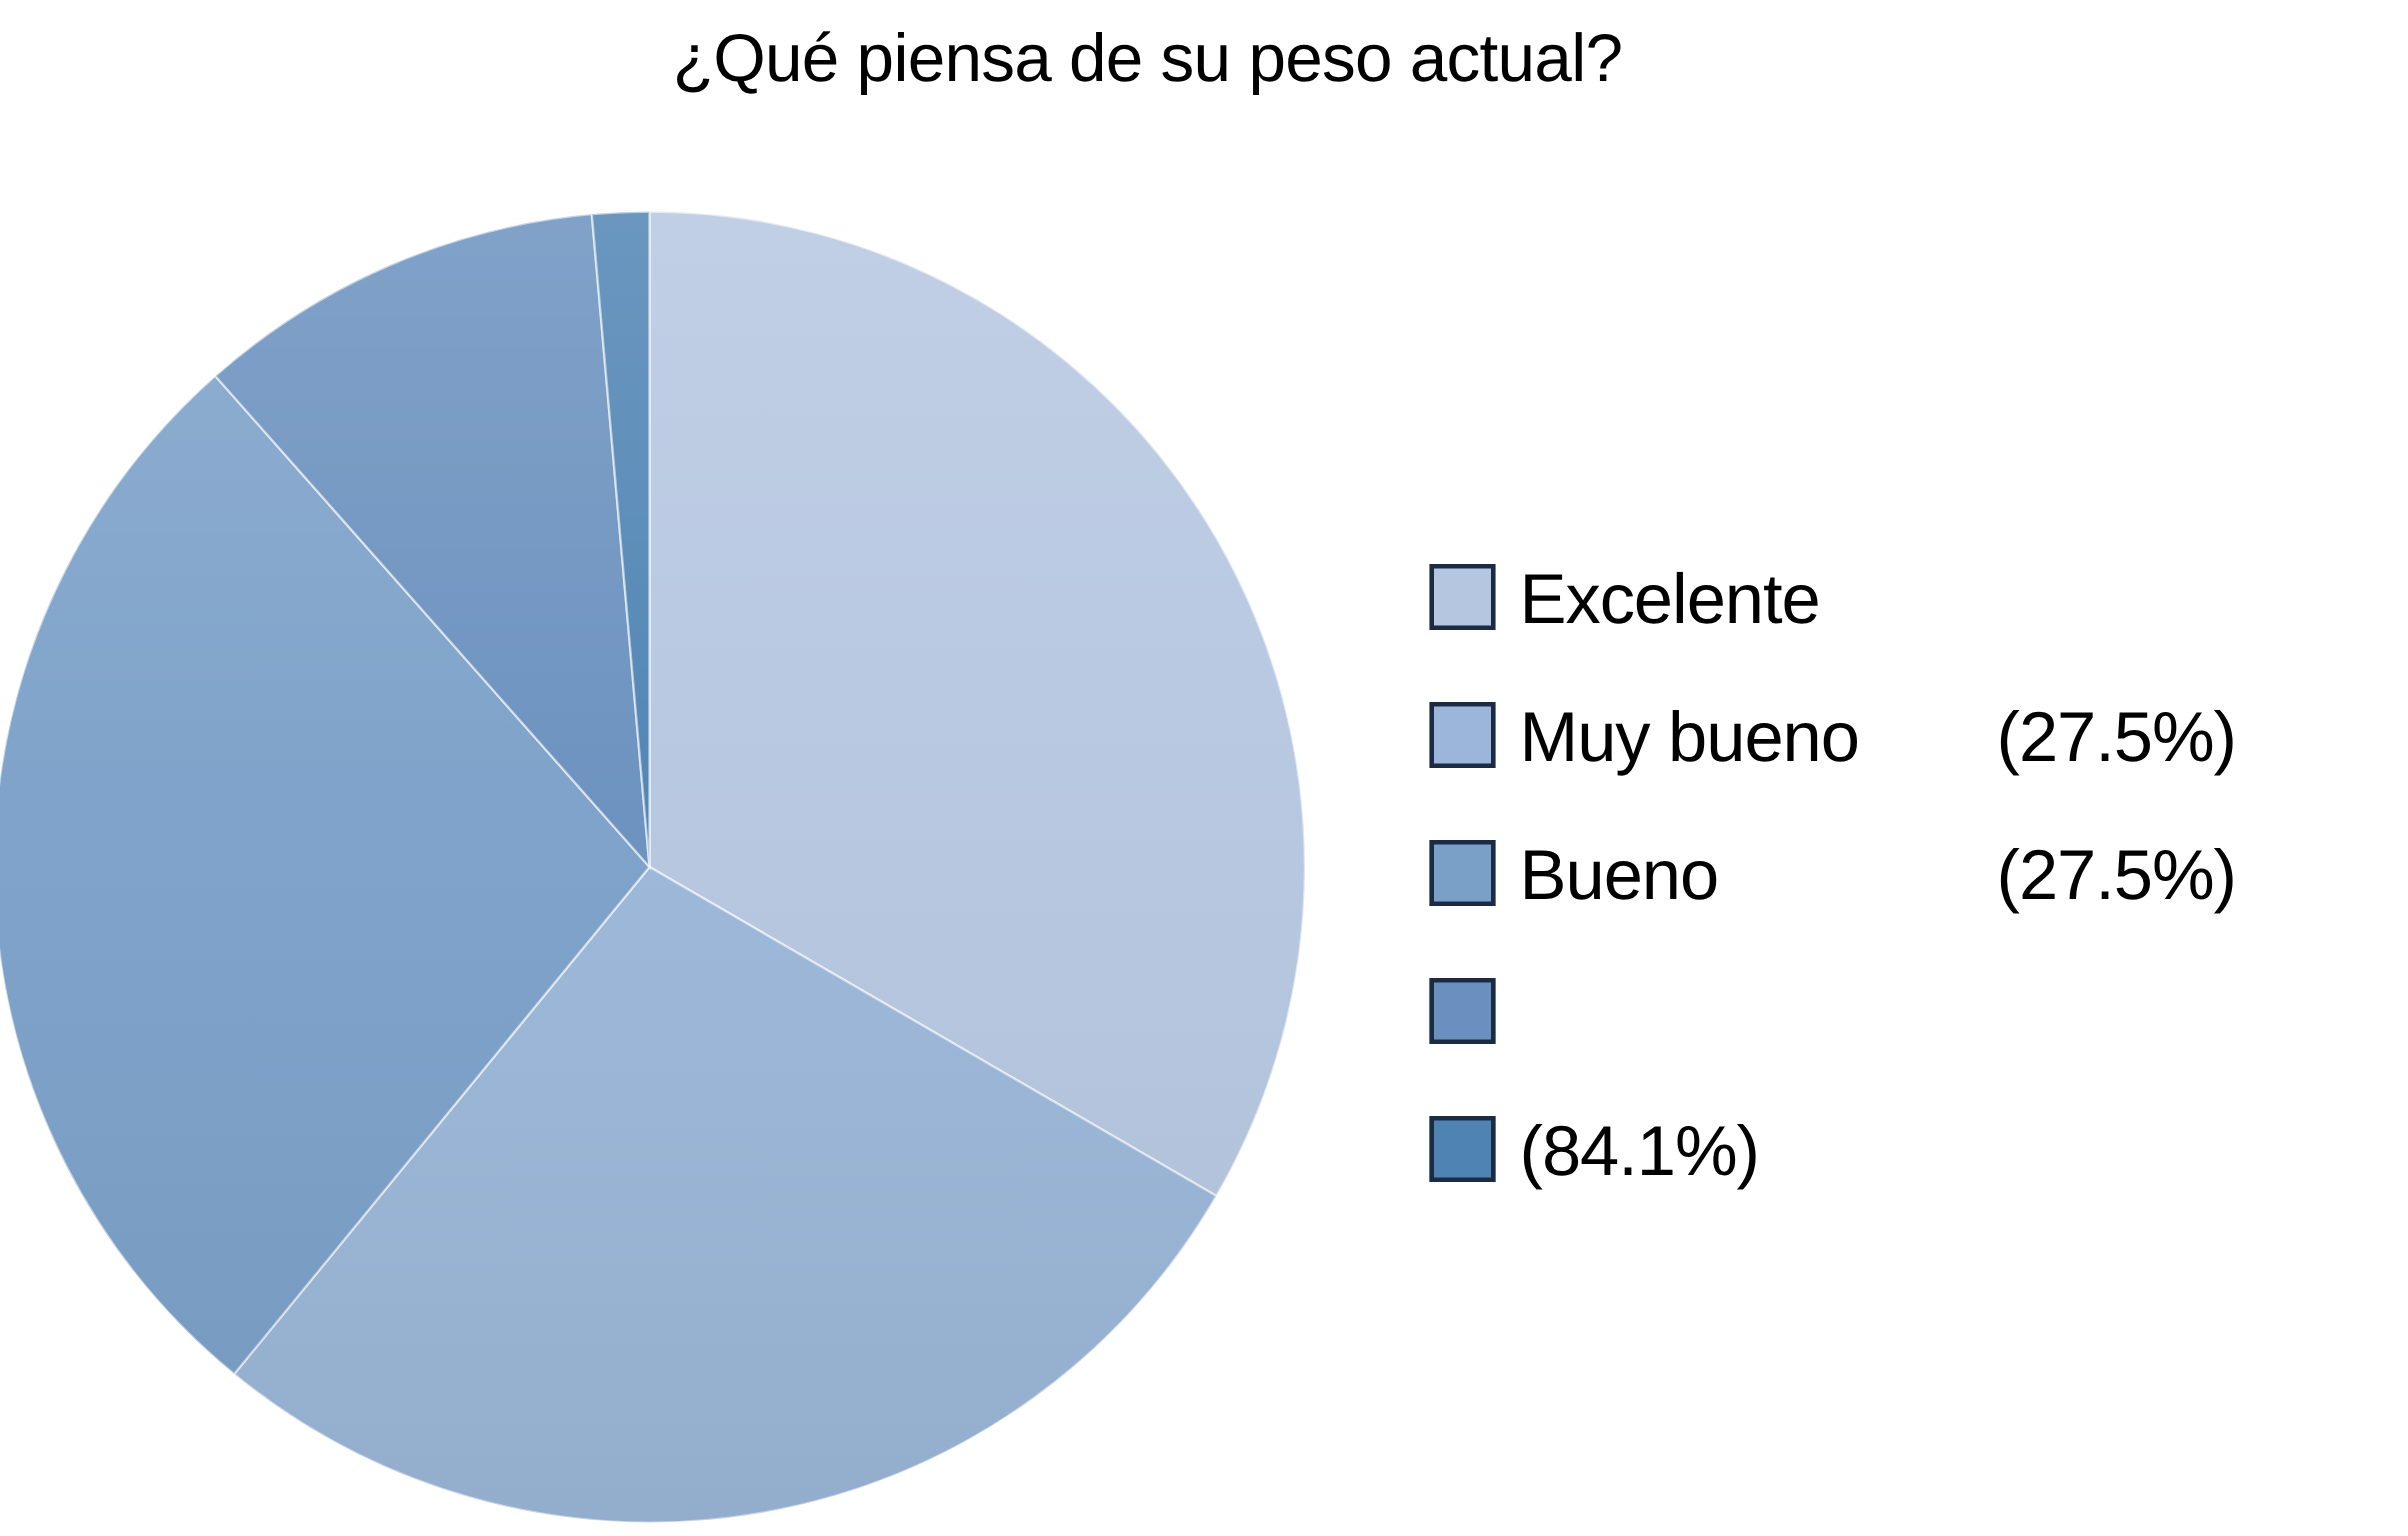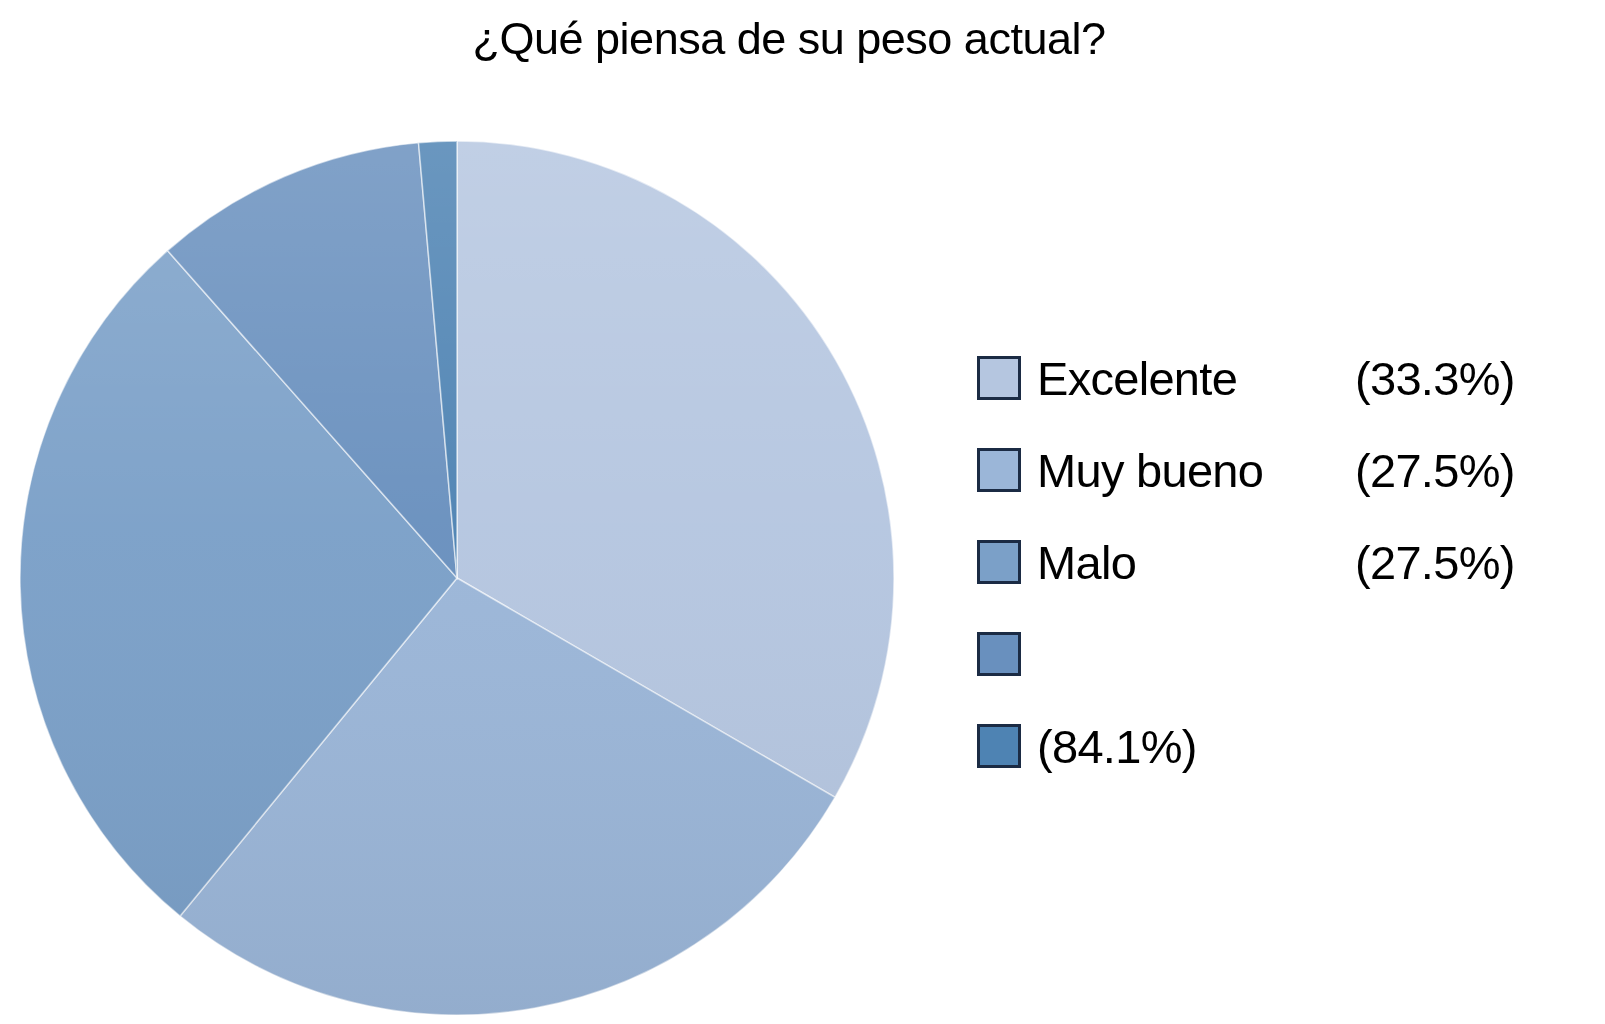--- a/index.html
+++ b/index.html
@@ -12,21 +12,20 @@
     height: 1024px;
     position: relative;
     overflow: hidden;
     font-family: "Liberation Sans", sans-serif;
     color: #000000;
   }
 
   #chart-root {
     position: absolute;
     inset: 0;
-    margin-left: 24px;
   }
 
   
   #chart-title {
     position: absolute;
     left: 0;
     top: 14px;
     width: 1530px;
     text-align: center;
     font-size: 45px;
@@ -49,21 +48,21 @@
     display: block;
     width: 894px;
     height: 894px;
     overflow: visible;
   }
 
   
   #legend {
     position: absolute;
     left: 953px;
-    top: 332px;
+    top: 352px;
     width: 620px;
   }
   .legend-row {
     display: flex;
     align-items: center;
     height: 92px;
   }
   .legend-swatch {
     width: 44px;
     height: 44px;
@@ -112,30 +111,29 @@
           <path d="M 447 438 L 408.53 2.70 A 437 437 0 0 1 447.00 1.00 Z" fill="#4e83b3" stroke="#ffffff" stroke-width="1.6" stroke-opacity="0.55"></path>
         </g>
       <circle cx="447" cy="438" r="437" fill="url(#shade)"></circle>
     </svg>
   </div>
 
   <div id="legend">
       <div class="legend-row">
         <span class="legend-swatch" style="background: rgb(181, 198, 224); border-color: rgb(27, 43, 68);"></span>
         <span class="legend-label">Excelente</span>
-        <span class="legend-value">(33.3%)</span>
       </div>
       <div class="legend-row">
         <span class="legend-swatch" style="background: rgb(155, 182, 216); border-color: rgb(27, 43, 68);"></span>
         <span class="legend-label">Muy bueno</span>
         <span class="legend-value">(27.5%)</span>
       </div>
       <div class="legend-row">
         <span class="legend-swatch" style="background: rgb(123, 160, 200); border-color: rgb(27, 43, 68);"></span>
-        <span class="legend-label">Malo</span>
+        <span class="legend-label">Bueno</span>
         <span class="legend-value">(27.5%)</span>
       </div>
       <div class="legend-row">
         <span class="legend-swatch" style="background: rgb(105, 144, 190); border-color: rgb(27, 43, 68);"></span>
       </div>
       <div class="legend-row">
         <span class="legend-swatch" style="background: rgb(78, 131, 179); border-color: rgb(27, 43, 68);"></span>
         <span class="legend-value">(84.1%)</span>
       </div>
     </div>

